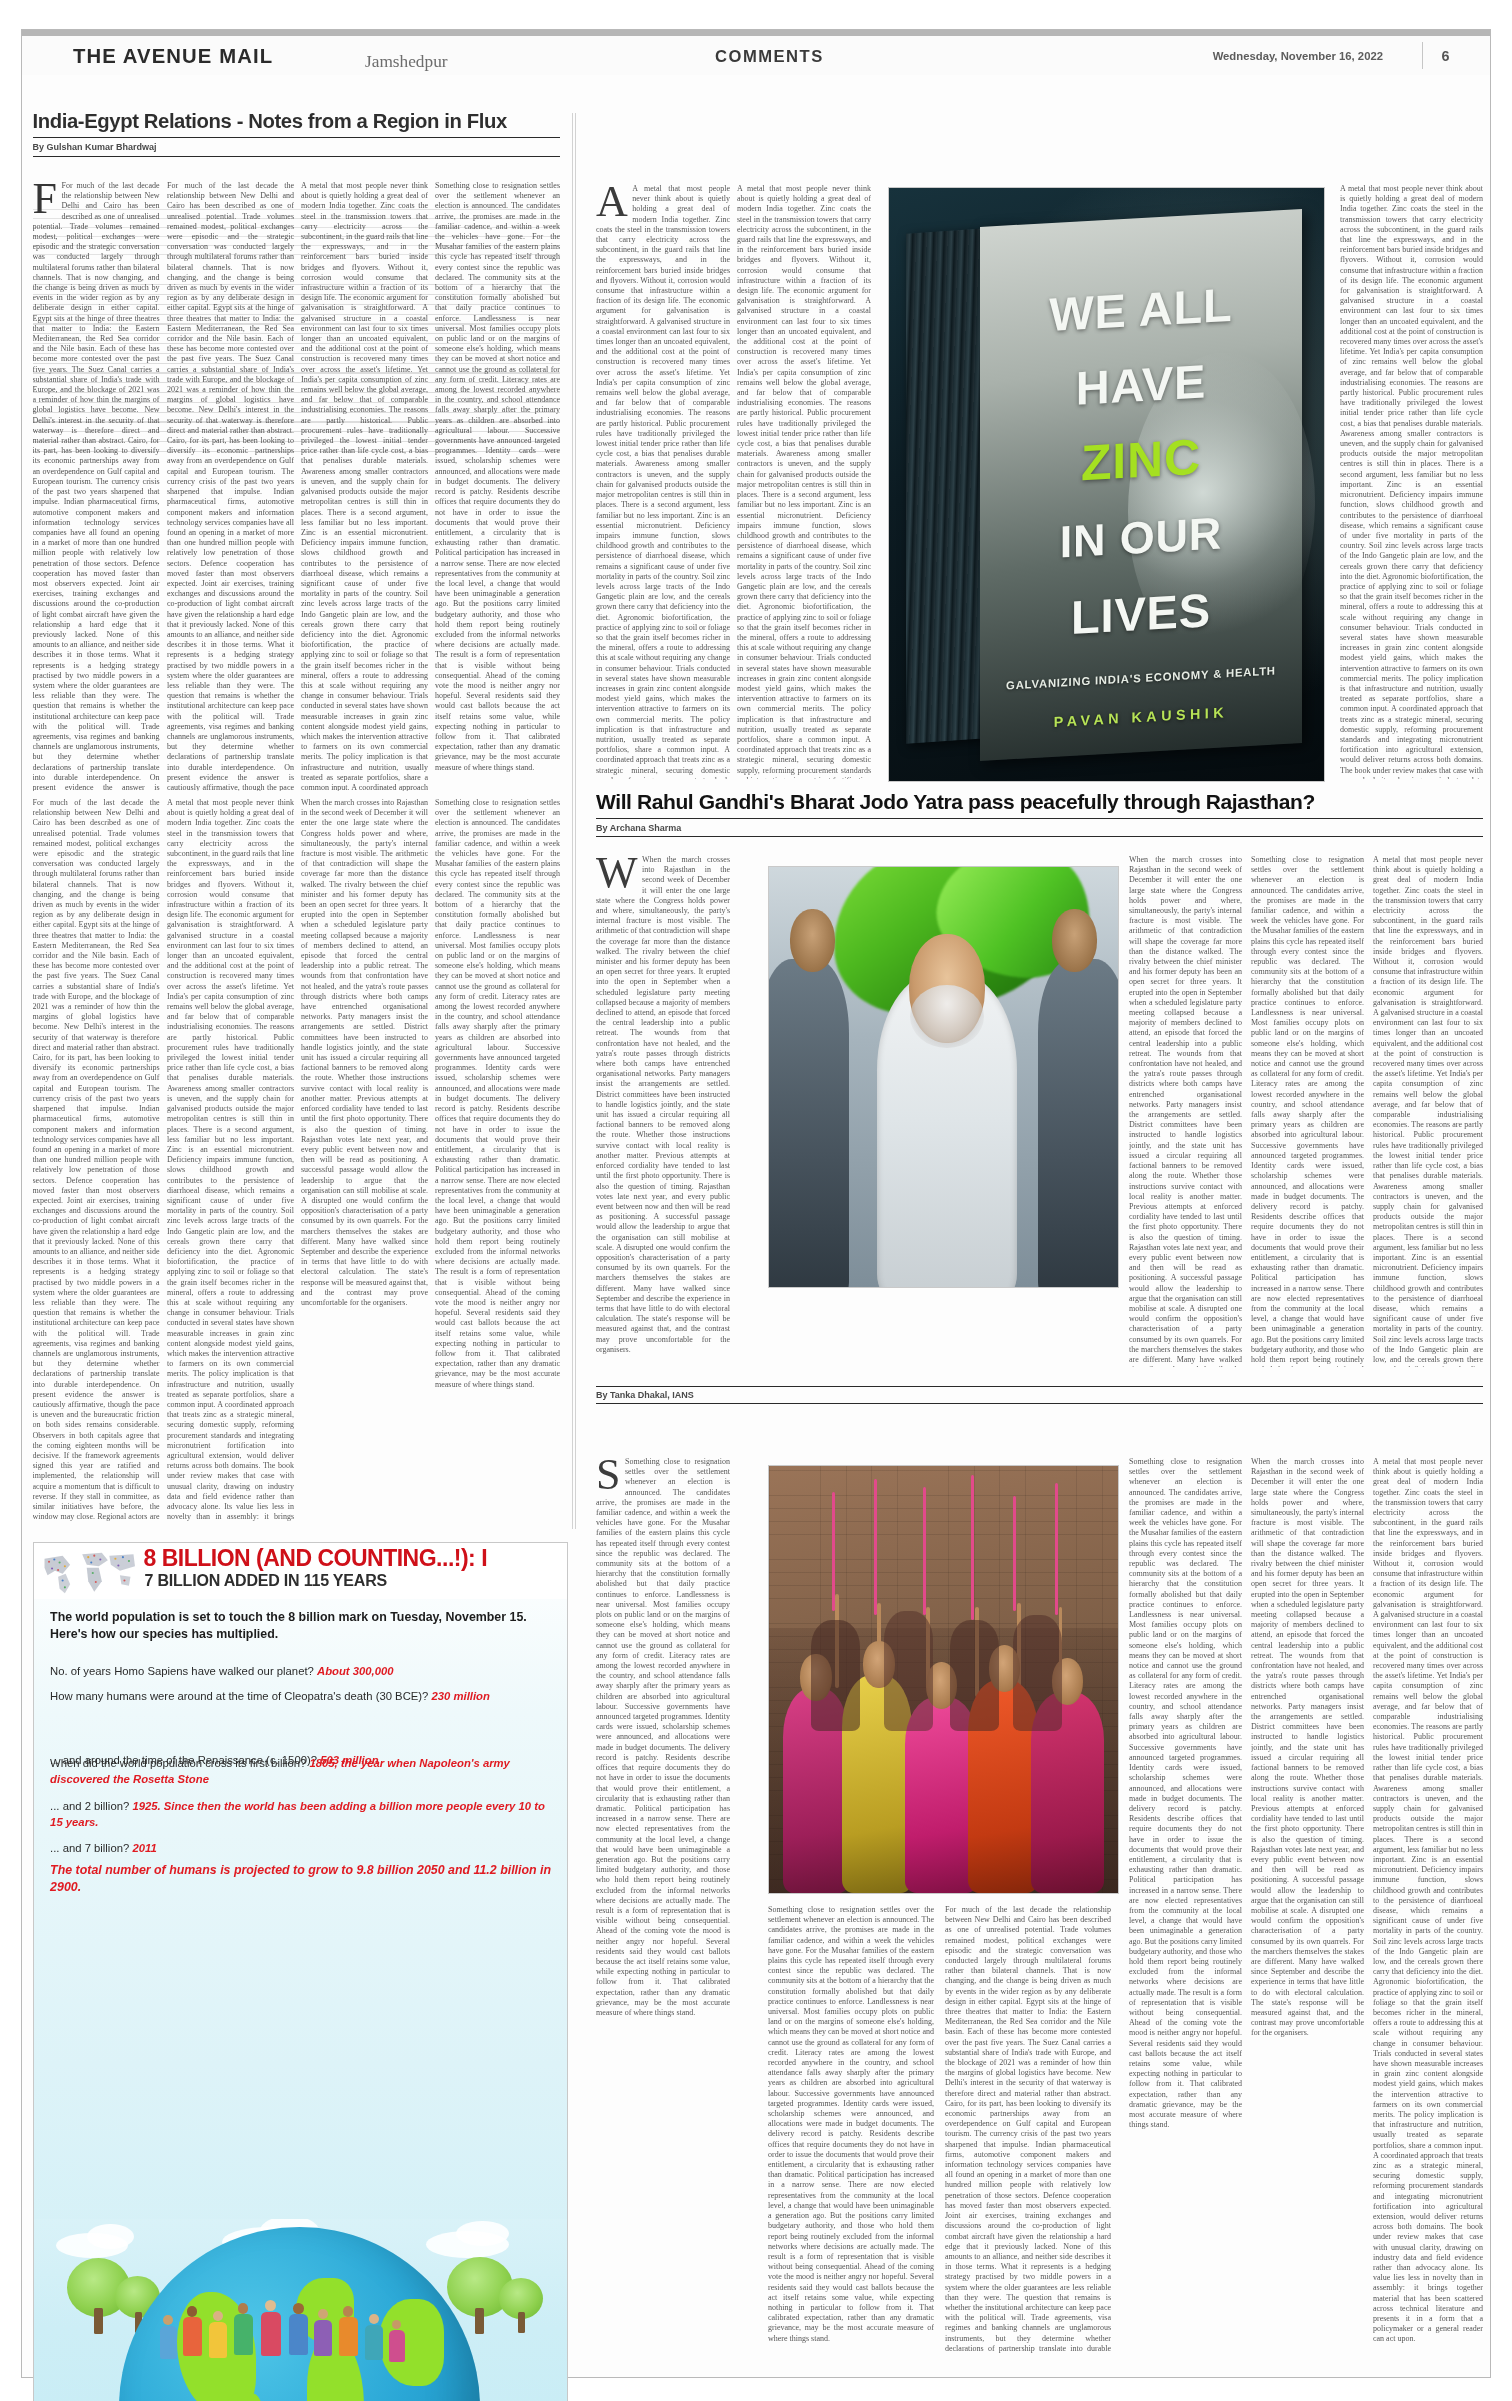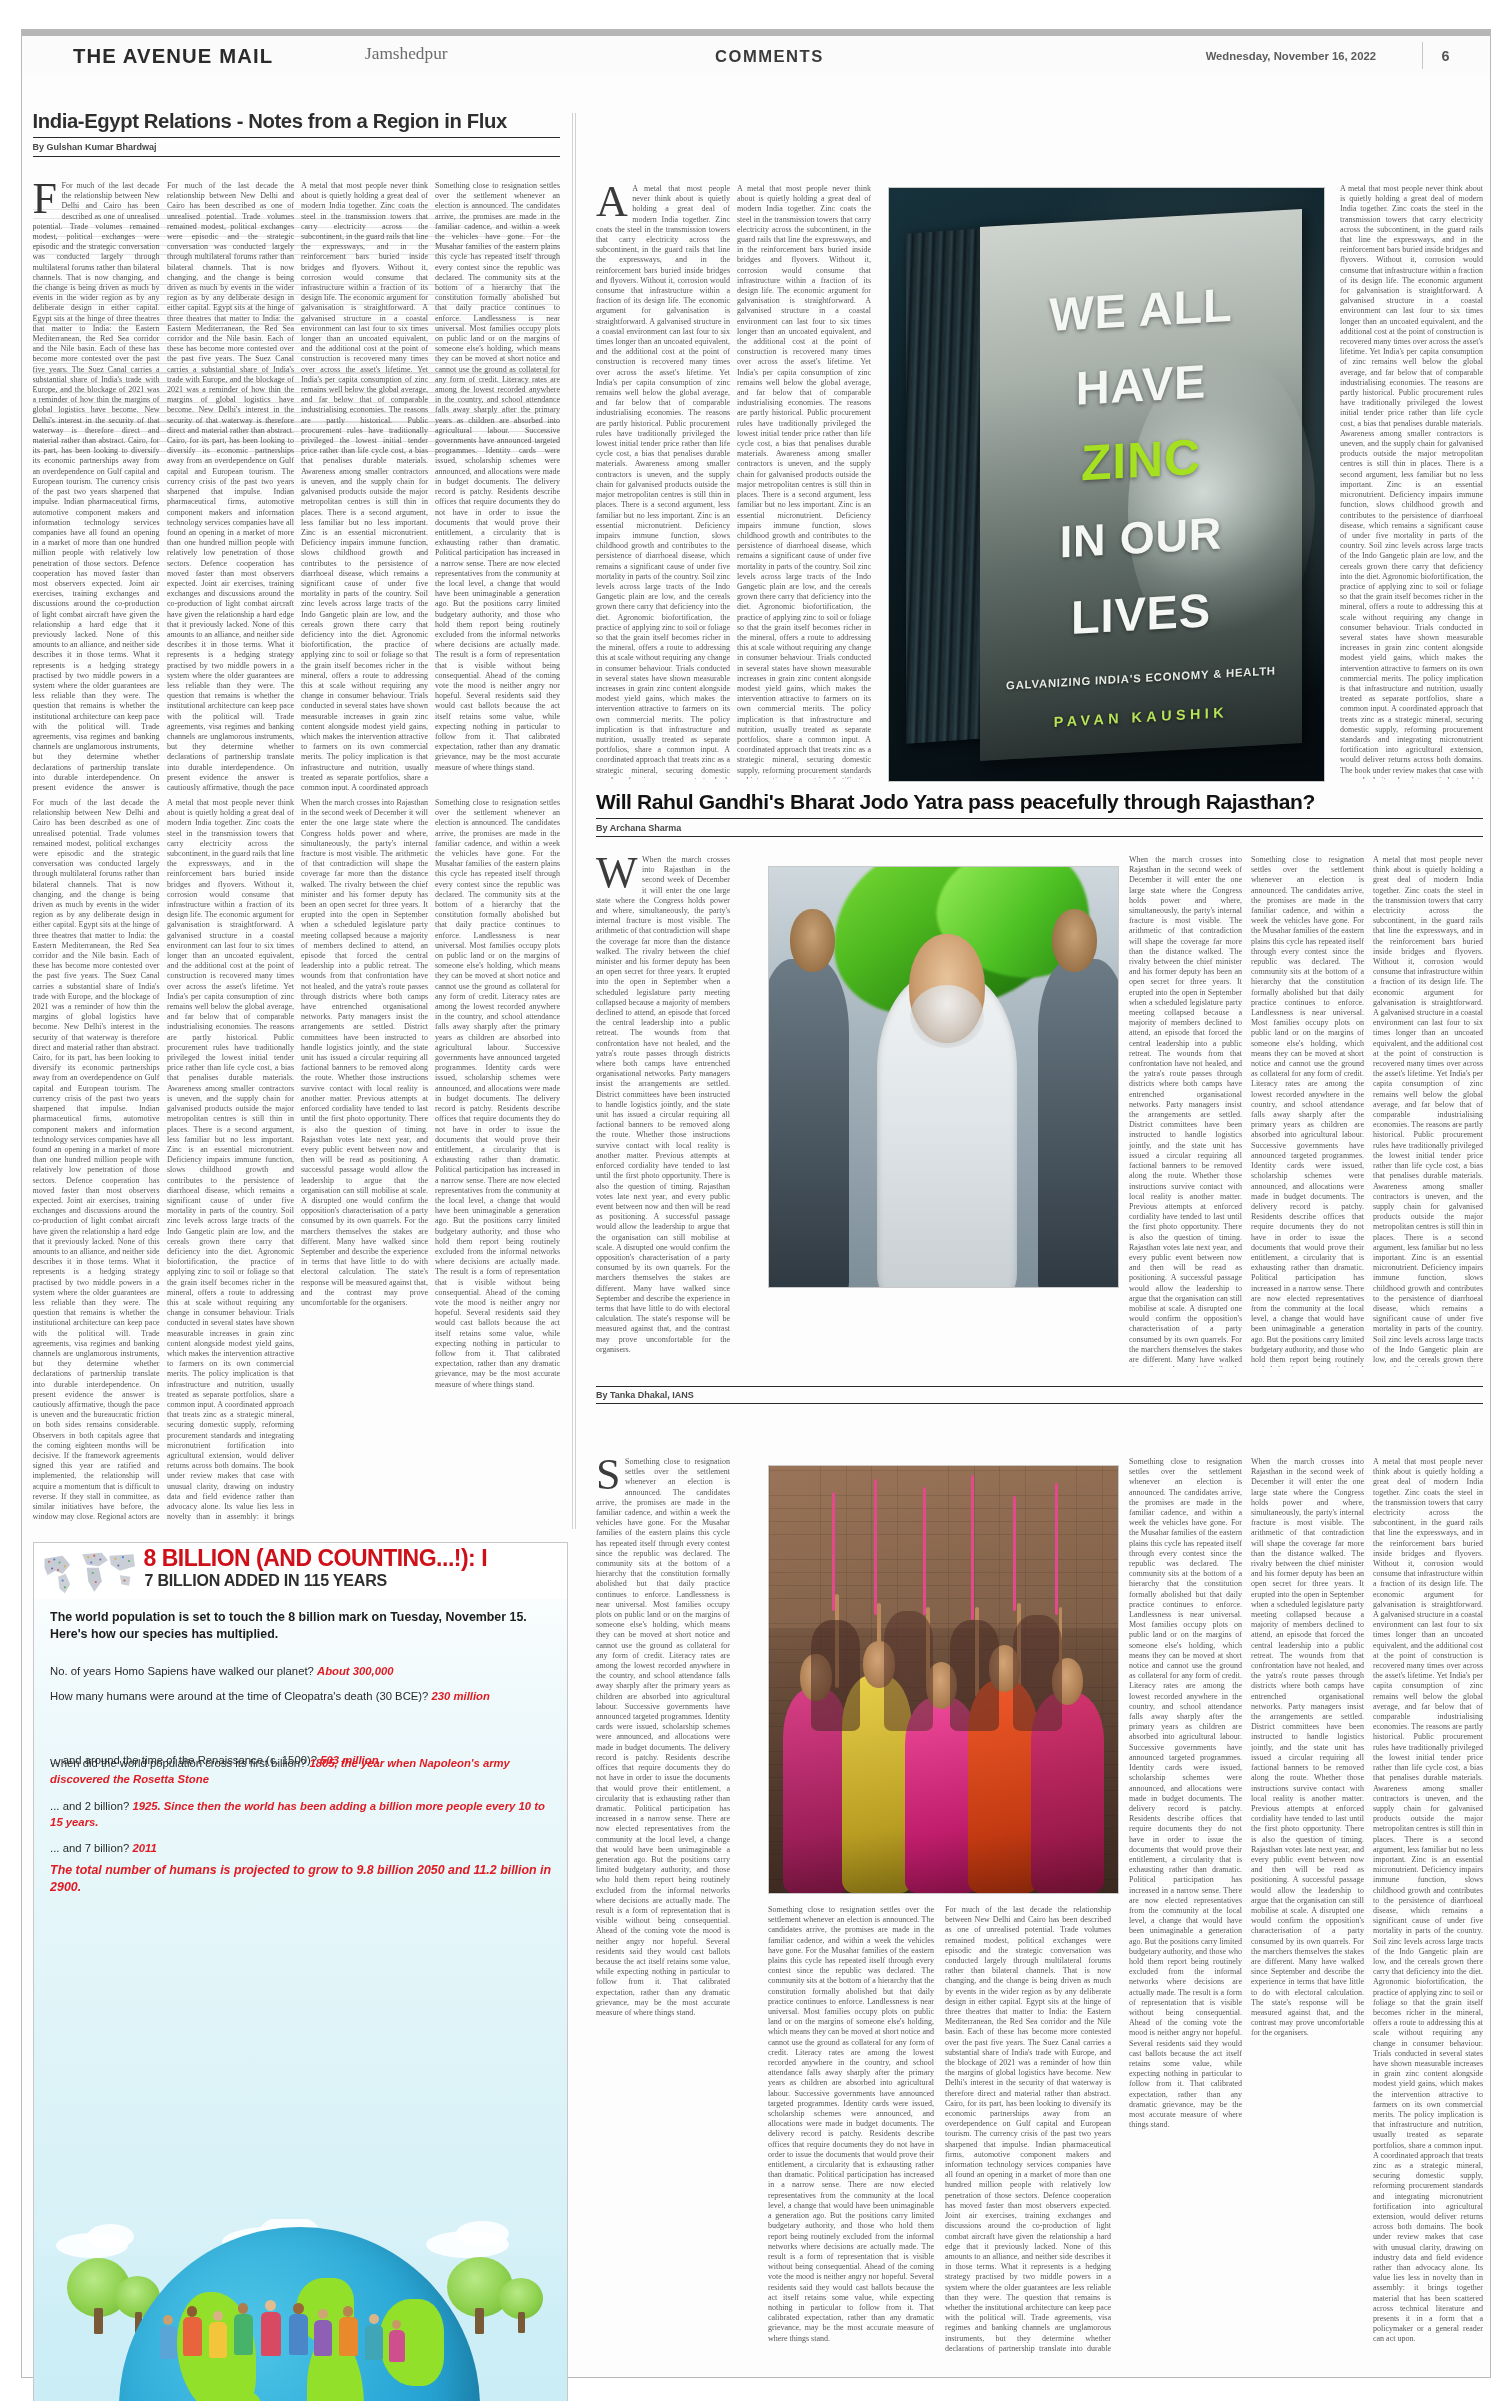--- a/index.html
+++ b/index.html
@@ -35,34 +35,34 @@
     display:flex; align-items:center;
   }
   .mh-title {
     position:absolute; left:51px; top:9px;
     font-family:"Liberation Sans", sans-serif;
     font-weight:bold; font-size:20.3px;
     letter-spacing:1.1px; color:#2b2b2b;
     filter: blur(0.3px);
   }
   .mh-city {
-    position:absolute; left:343px; top:8px;
+    position:absolute; left:343px; top:16px;
     font-family:"Liberation Serif", serif;
     font-size:17.3px; color:#6d6d6d;
     filter: blur(0.7px);
   }
   .mh-section {
     position:absolute; left:693px; top:10.5px;
     font-family:"Liberation Sans", sans-serif;
     font-weight:bold; font-size:16.6px;
     letter-spacing:1.5px; color:#3a3a3a;
     filter: blur(0.7px);
   }
   .mh-date {
-    position:absolute; right:114px; top:13.6px;
+    position:absolute; right:107px; top:13.6px;
     font-family:"Liberation Sans", sans-serif;
     font-weight:bold; font-size:11.3px;
     color:#5c5c5c;
     filter: blur(0.6px);
   }
   .mh-pageno {
     position:absolute; right:22.6px; top:6px;
     width:45px; height:27px;
     border-left:0.8px solid #c6c6c6;
     display:flex; align-items:center; justify-content:center;

